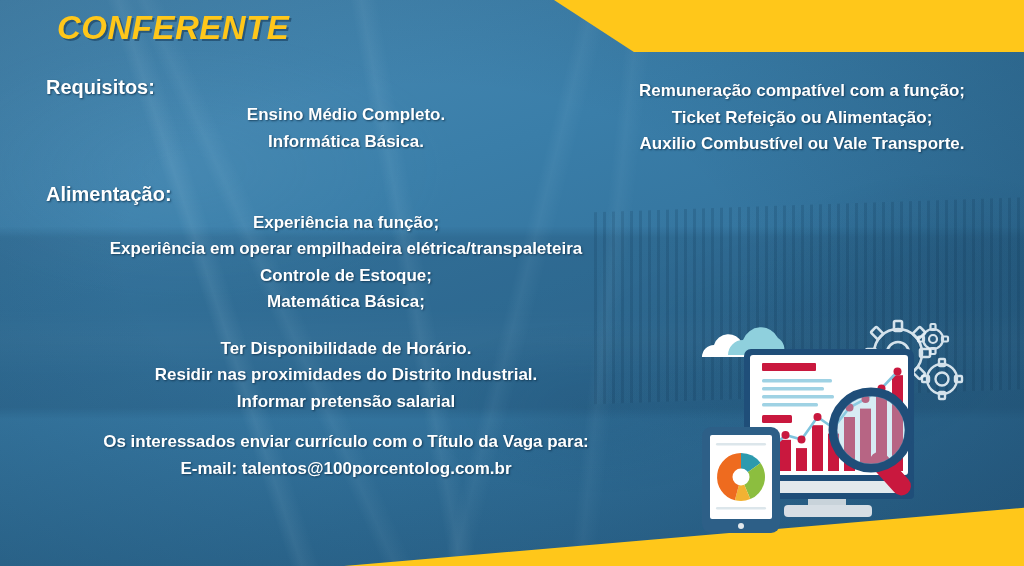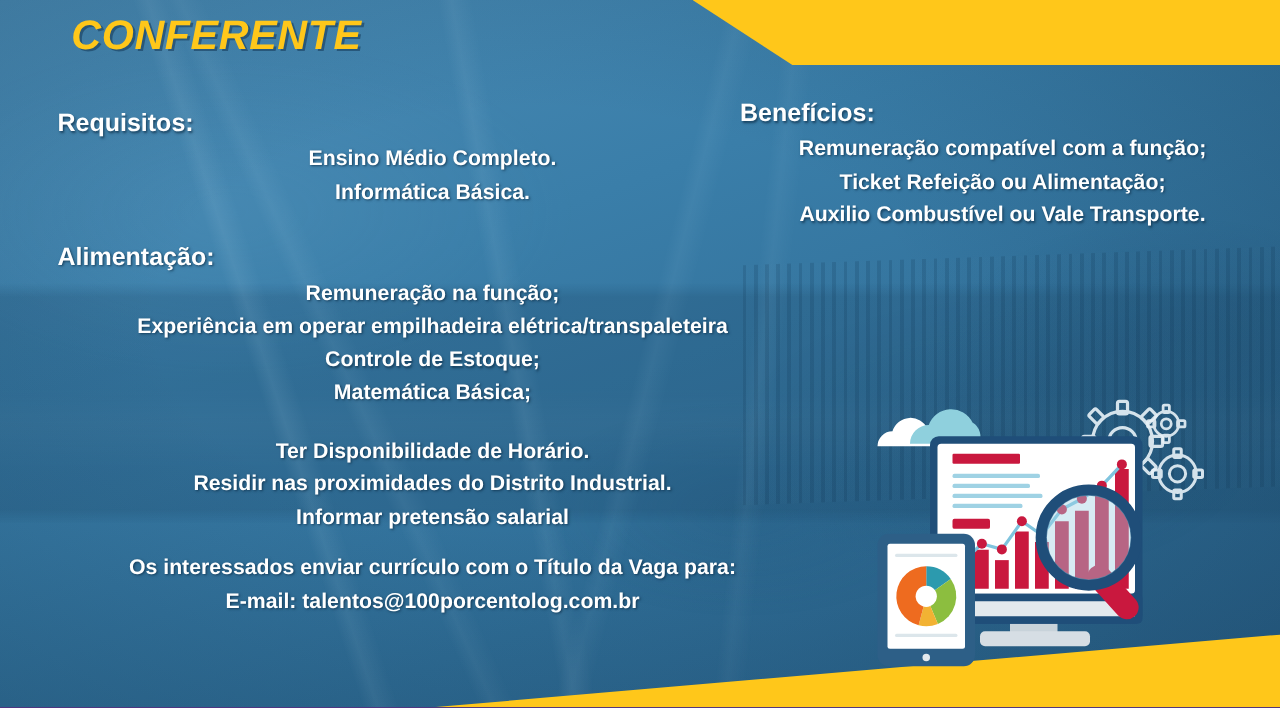--- a/index.html
+++ b/index.html
@@ -6,21 +6,21 @@
     margin: 0;
     padding: 0;
     background: #1b3f5c;
   }
   #poster {
     position: relative;
     width: 1024px;
     height: 566px;
     overflow: hidden;
     font-family: "Liberation Sans", sans-serif;
-    background: #a21caf;
+    background: #1d4ed8;
   }
 
   
   .bg-base {
     position: absolute;
     inset: 0;
     background:
       linear-gradient(160deg, #4b8cb5 0%, #3a7ea9 35%, #2f6d96 70%, #2a6189 100%);
   }
   .bg-photo {
@@ -102,21 +102,21 @@
     text-shadow: 2px 2px 0 rgba(20,55,85,.55);
     white-space: nowrap;
   }
 
   
   .col {
     position: absolute;
     color: #ffffff;
     text-shadow: 1px 1px 2px rgba(12,44,70,.75);
   }
-  .col-left  { left: 46px; top: 86px; width: 600px; }
+  .col-left  { left: 46px; top: 74px; width: 600px; }
   .col-right { left: 592px; top: 78px; width: 420px; }
 
   .sec-head {
     font-size: 20px;
     font-weight: bold;
     line-height: 1.32;
     margin: 0 0 2px 0;
   }
   .sec-line {
     font-size: 17px;
@@ -157,39 +157,38 @@
 
   <div class="col col-left">
 
     <div class="sec-head">Requisitos:</div>
     <p class="sec-line">Ensino Médio Completo.</p>
     <p class="sec-line">Informática Básica.</p>
 
     <div class="gap-lg"></div>
 
     <div class="sec-head">Alimentação:</div>
-    <p class="sec-line">Remuneração na função;</p>
+    <p class="sec-line">Experiência na função;</p>
     <p class="sec-line">Experiência em operar empilhadeira elétrica/transpaleteira</p>
     <p class="sec-line">Controle de Estoque;</p>
     <p class="sec-line">Matemática Básica;</p>
 
     <div class="gap-md"></div>
 
     <p class="sec-line">Ter Disponibilidade de Horário.</p>
     <p class="sec-line">Residir nas proximidades do Distrito Industrial.</p>
     <p class="sec-line">Informar pretensão salarial</p>
 
     <div class="gap-sm"></div>
 
     <p class="sec-line">Os interessados enviar currículo com o Título da Vaga para:</p>
     <p class="sec-line">E-mail: talentos@100porcentolog.com.br</p>
   </div>
 
   <div class="col col-right">
-    <div class="sec-head">Benefícios:</div>
     <p class="sec-line">Remuneração compatível com a função;</p>
     <p class="sec-line">Ticket Refeição ou Alimentação;</p>
     <p class="sec-line">Auxilio Combustível  ou Vale Transporte.</p>
   </div>
 
   <div class="illus">
     <svg viewBox="0 0 300 230" xmlns="http://www.w3.org/2000/svg">
 
       <g fill="none" stroke="#E8F2F8" stroke-width="2.6" opacity=".9">
         <circle cx="210" cy="48" r="24"></circle>

